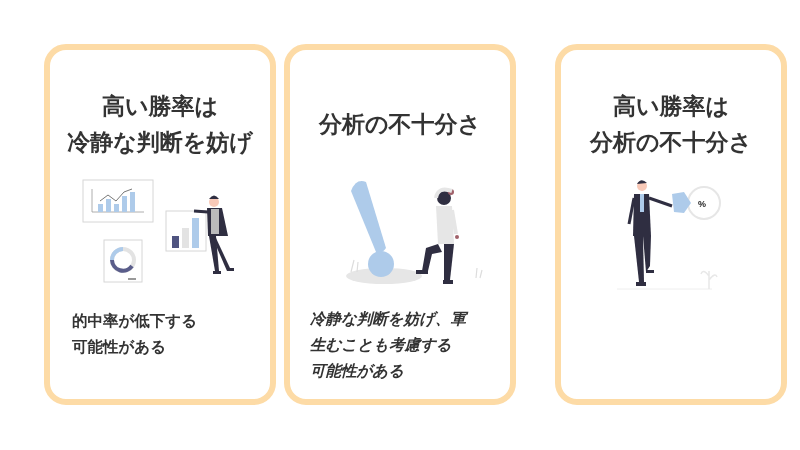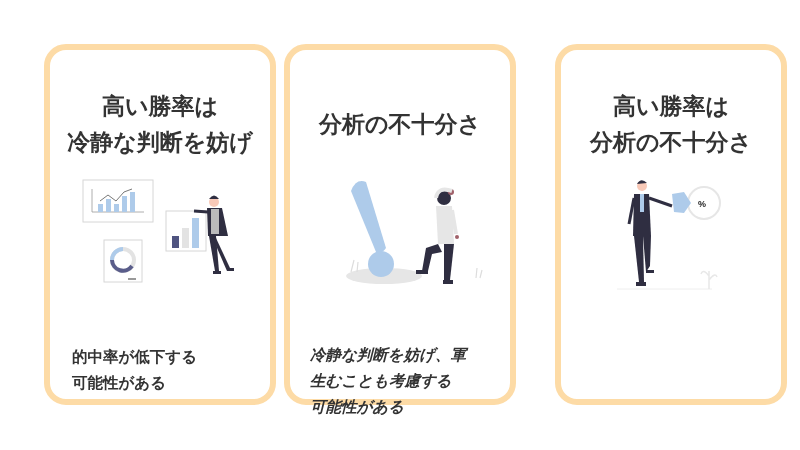--- a/index.html
+++ b/index.html
@@ -1,20 +1,20 @@
 <!DOCTYPE html>
 <html><head>
 <meta charset="utf-8">
 <style>
   html,body{margin:0;padding:0;}
   body{width:800px;height:450px;background:#ffffff;position:relative;overflow:hidden;
        font-family:"DejaVu Sans","Liberation Sans",sans-serif;color:#333333;}
   .card{position:absolute;top:44px;width:220px;height:349px;border:6px solid #FDDBA6;border-radius:22px;background:#fff;}
   .card .title{position:absolute;left:0;right:0;text-align:center;font-weight:bold;font-size:23px;line-height:36px;color:#333;letter-spacing:0px;}
-  .card .body{position:absolute;left:22px;right:10px;font-weight:bold;font-size:15.5px;line-height:26px;color:#333;margin-top:36px;}
+  .card .body{position:absolute;left:22px;right:10px;font-weight:bold;font-size:15.5px;line-height:26px;color:#333;}
   .illus{position:absolute;}
 </style>
 </head>
 <body>
 
 <div class="card" style="left:44px;">
   <div class="title" style="top:38px;">
     <div>高い勝率は</div>
     <div>冷静な判断を妨げ</div>
   </div>

